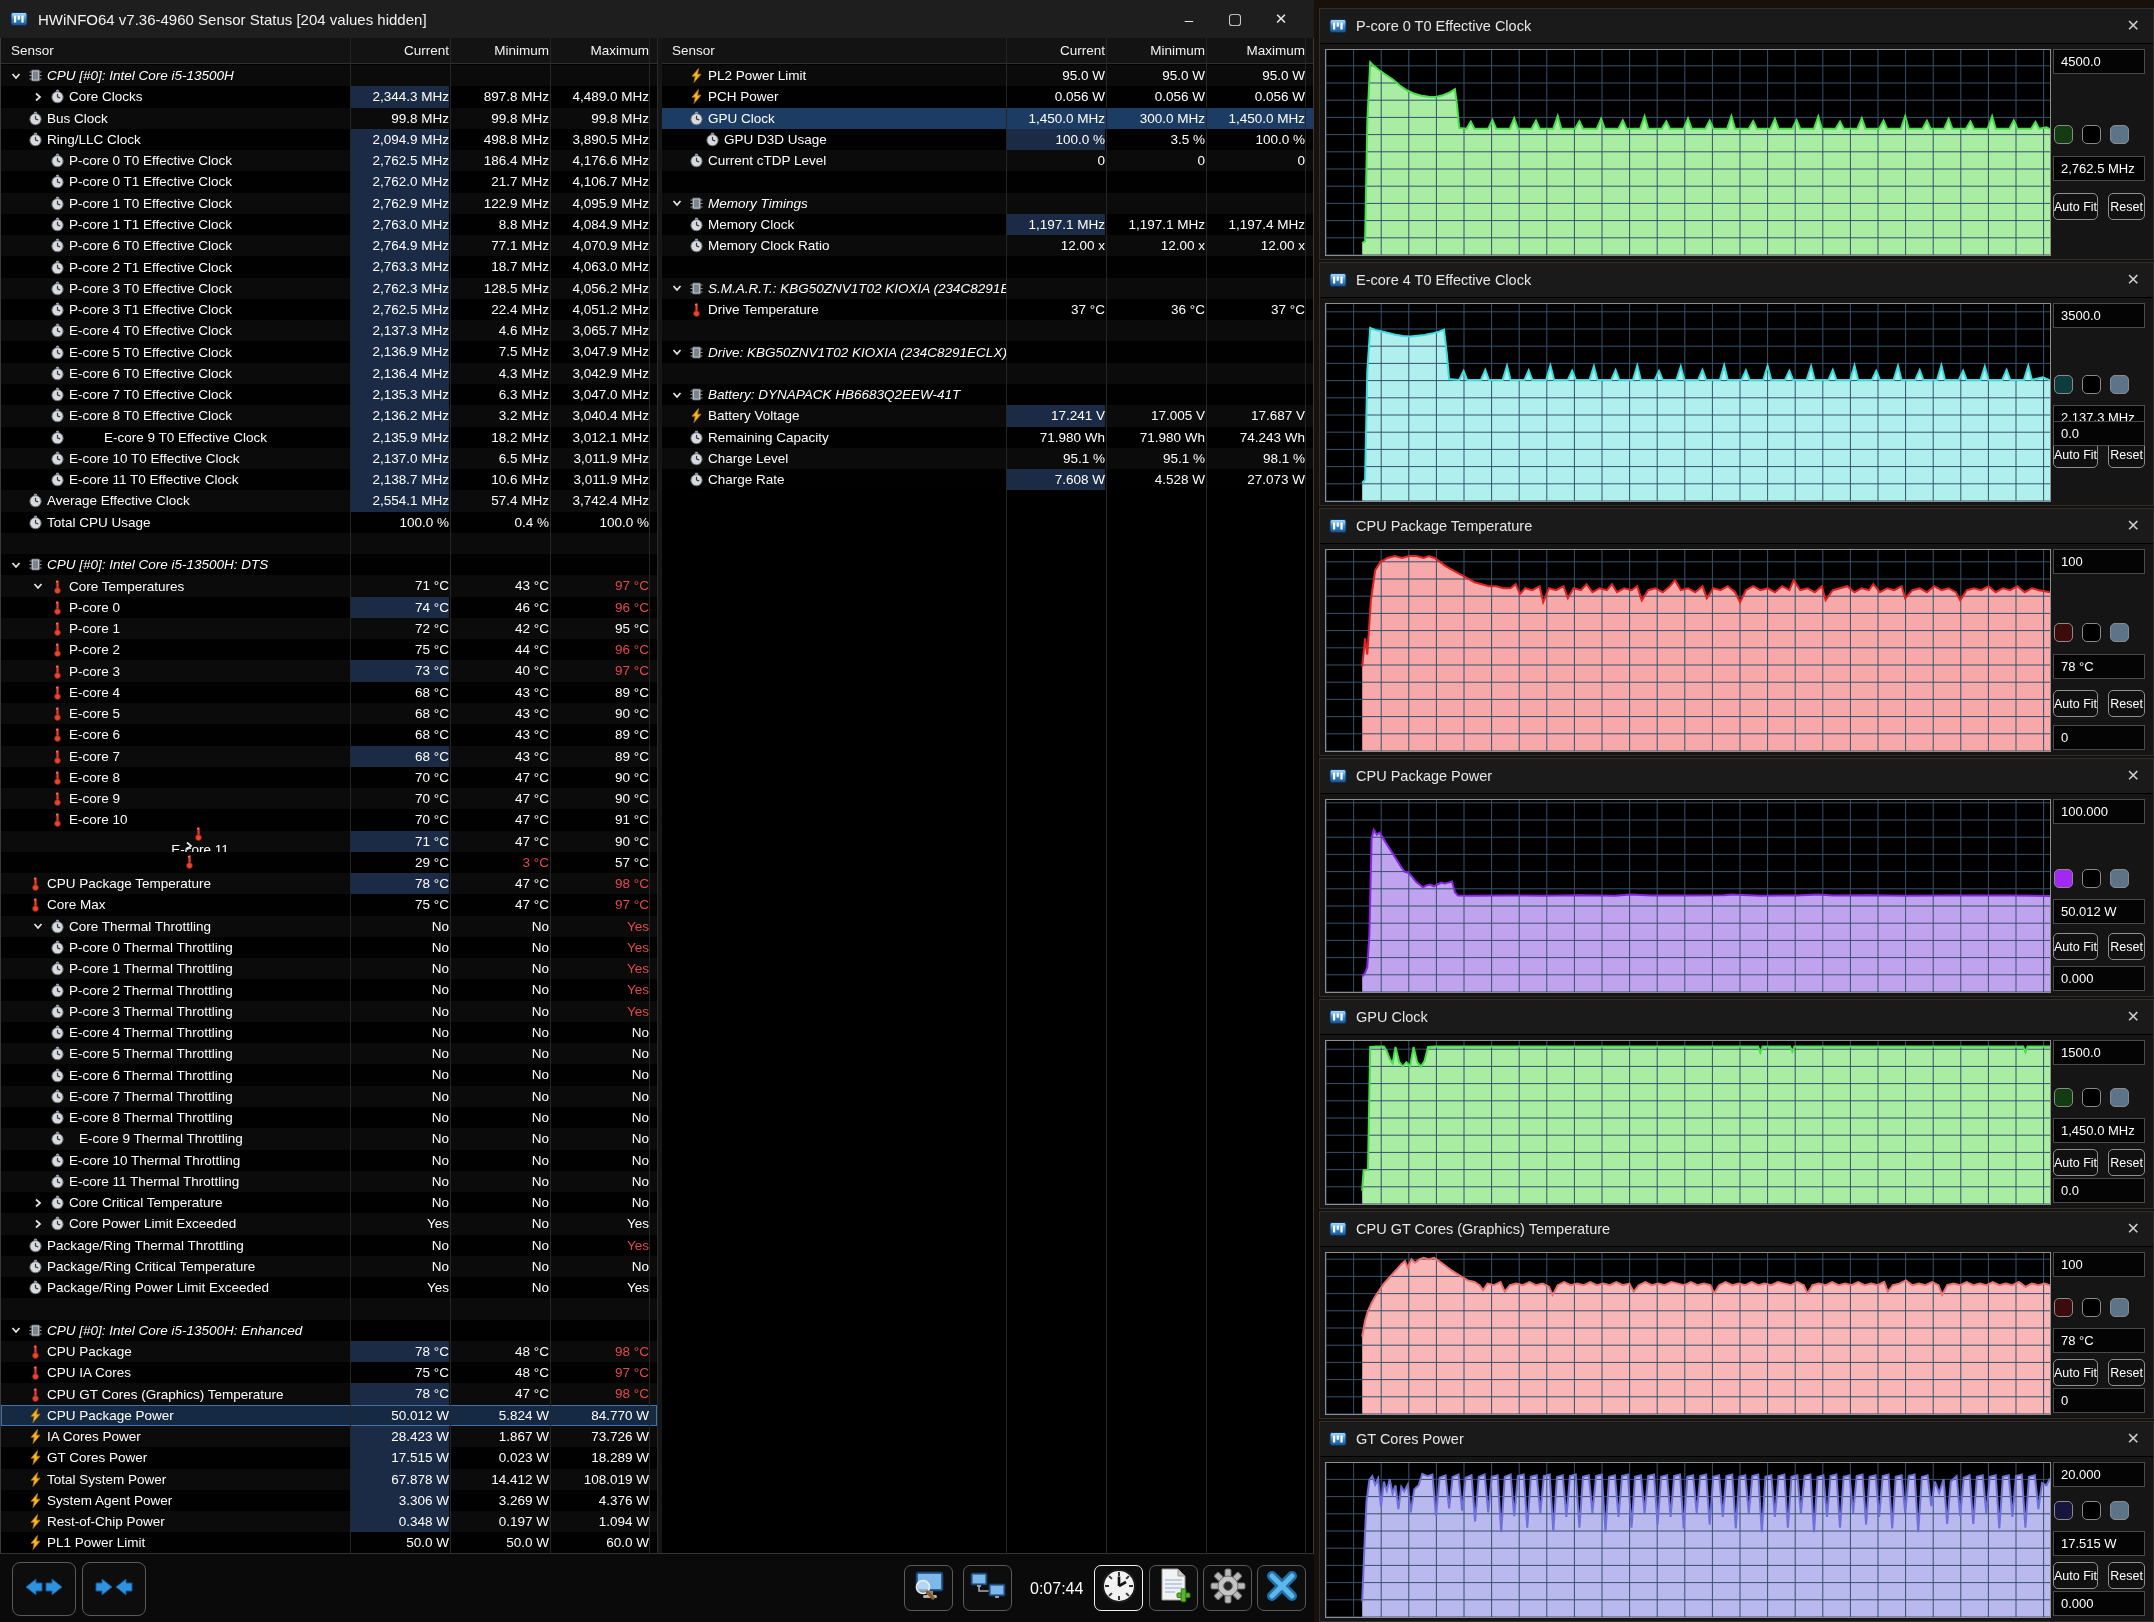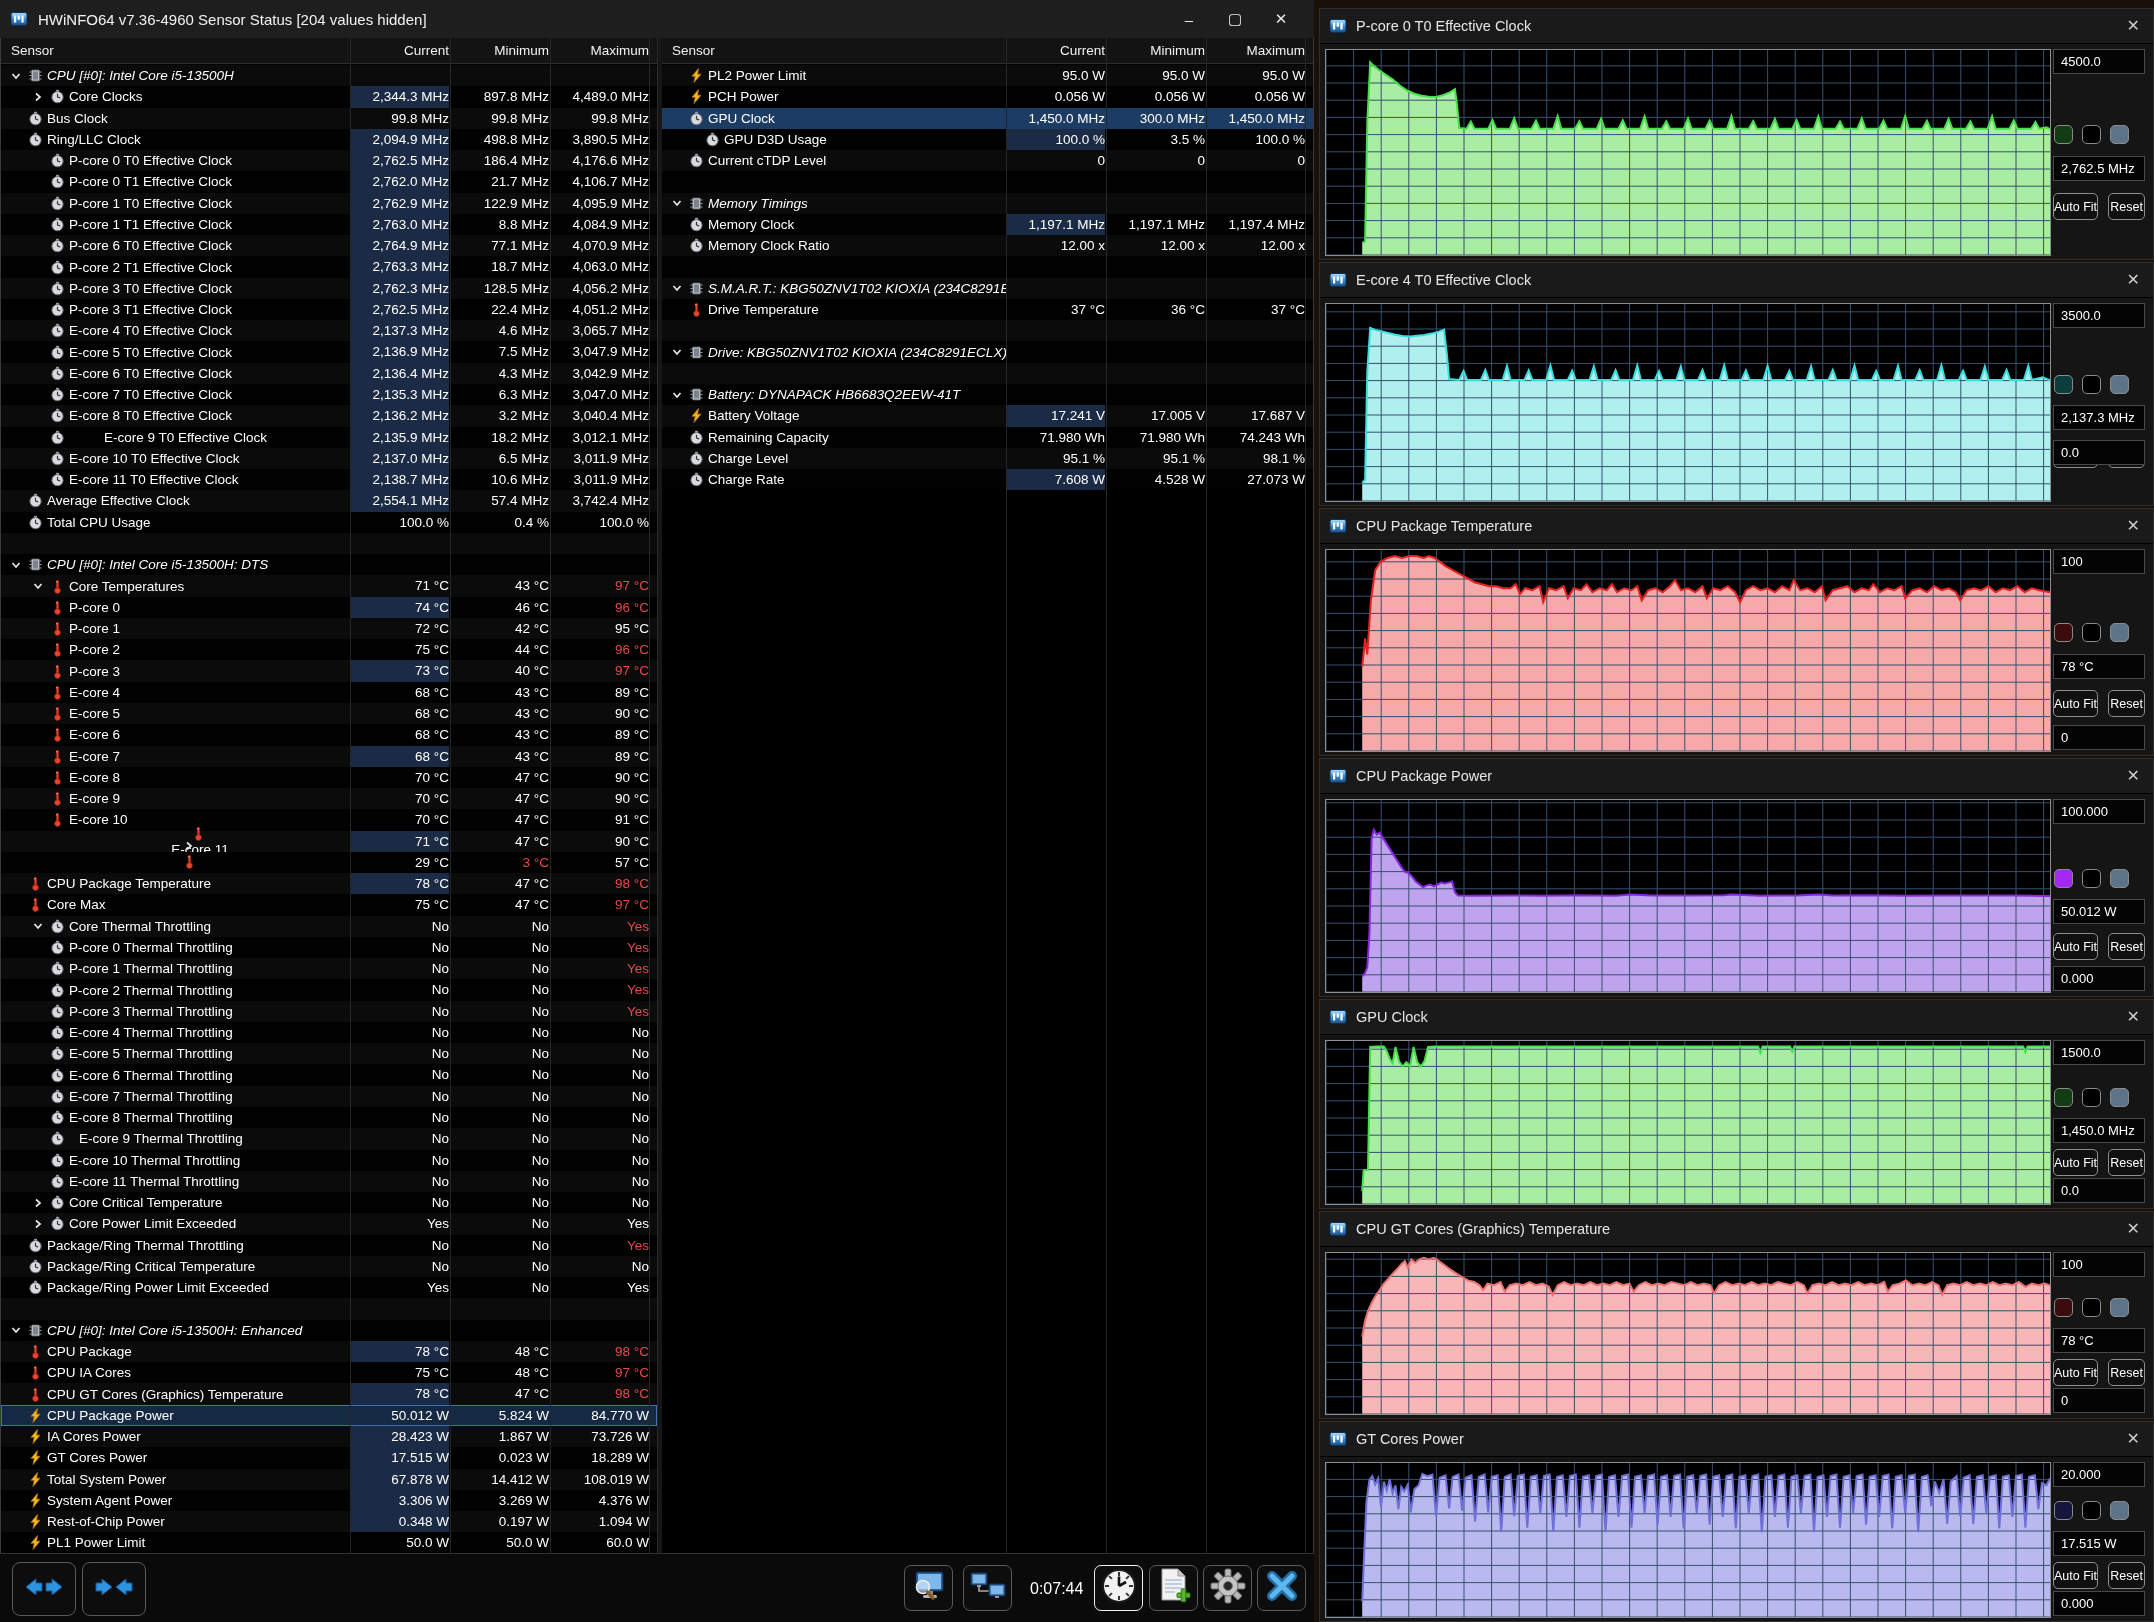--- a/index.html
+++ b/index.html
@@ -1775,21 +1775,21 @@
             <line x1="0" y1="93.8" x2="724" y2="93.8"></line>
             <line x1="0" y1="76.6" x2="724" y2="76.6"></line>
             <line x1="0" y1="59.4" x2="724" y2="59.4"></line>
             <line x1="0" y1="42.2" x2="724" y2="42.2"></line>
             <line x1="0" y1="25.0" x2="724" y2="25.0"></line>
             <line x1="0" y1="7.8" x2="724" y2="7.8"></line>
           </g>
           <polyline points="36.2,179.0 39.1,175.6 41.3,67.5 44.2,23.9 49.2,25.9 55.0,27.3 62.3,29.0 69.5,30.7 76.7,32.1 84.0,32.6 91.2,31.8 98.5,31.0 105.7,29.6 112.9,27.6 118.0,25.6 120.9,50.7 123.1,75.1 133.2,75.9 137.6,67.0 141.2,75.9 154.9,75.9 159.3,65.9 162.9,75.9 176.7,75.9 181.0,61.9 184.6,75.9 198.4,75.9 202.7,66.4 206.3,75.9 220.1,75.9 224.4,61.4 228.1,75.9 241.8,75.9 246.2,66.7 249.8,75.9 263.5,75.9 267.9,62.2 271.5,75.9 285.3,75.9 289.6,66.1 293.2,75.9 307.0,75.9 311.3,61.6 314.9,75.9 328.7,75.9 333.0,67.0 336.7,75.9 350.4,75.9 354.8,62.5 358.4,75.9 372.1,75.9 376.5,65.9 380.1,75.9 393.9,75.9 398.2,61.4 401.8,75.9 415.6,75.9 419.9,66.4 423.5,75.9 437.3,75.9 441.6,61.9 445.3,75.9 459.0,75.9 463.4,66.7 467.0,75.9 480.7,75.9 485.1,62.2 488.7,75.9 502.5,75.9 506.8,65.9 510.4,75.9 524.2,75.9 528.5,61.6 532.1,75.9 545.9,75.9 550.2,67.0 553.9,75.9 567.6,75.9 572.0,61.9 575.6,75.9 589.3,75.9 593.7,66.1 597.3,75.9 611.1,75.9 615.4,61.4 619.0,75.9 632.8,75.9 637.1,66.7 640.7,75.9 654.5,75.9 658.8,62.5 662.5,75.9 676.2,75.9 680.6,65.9 684.2,75.9 697.9,75.9 702.3,61.9 705.9,75.9 716.8,73.2 724.0,76.3" fill="none" stroke="#3adede" stroke-width="2"></polyline>
         </svg>
       </div>
-      <div class="gside" style="height: 162px;">
+      <div class="gside" style="height: 143px;">
         <div class="gbox gtop">3500.0</div>
         <div class="gsw" style="top:72px">
           <span class="sw" style="background:#0c3c3c"></span>
           <span class="sw" style="background:#000000"></span>
           <span class="sw" style="background:#5d7488"></span>
         </div>
         <div class="gbox" style="top:102px">2,137.3 MHz</div>
         <div class="gbtns" style="top:138px">
           <button class="gbtn">Auto Fit</button>
           <button class="gbtn">Reset</button>

